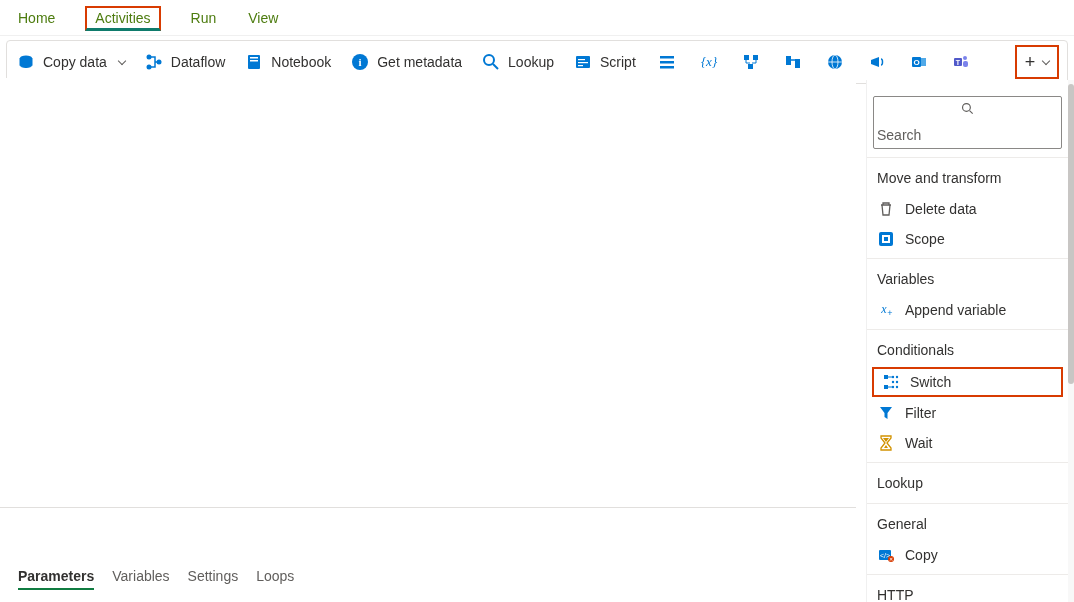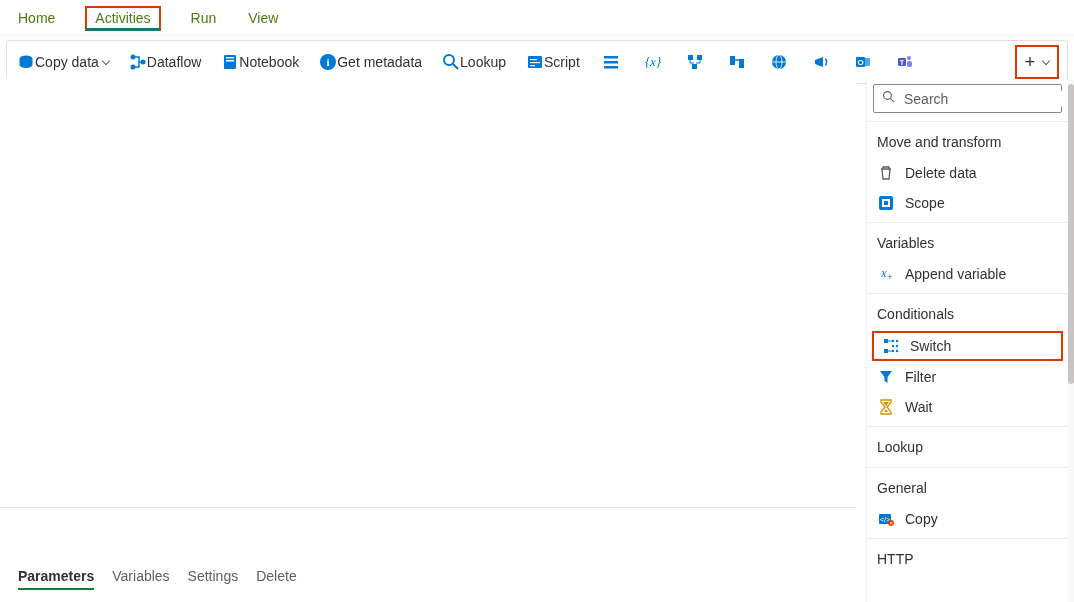--- a/index.html
+++ b/index.html
@@ -40,20 +40,21 @@
     background: #fff;
     border: 1px solid #e1dfdd;
     border-radius: 4px;
     margin: 4px 6px;
     position: relative;
     height: 44px;
   }
   .tool-btn {
     display: flex;
     align-items: center;
+    gap: 8px;
     cursor: pointer;
     font-size: 14px;
     color: #323130;
     white-space: nowrap;
   }
   .tool-btn .icon {
     width: 18px;
     height: 18px;
     display: flex;
     align-items: center;
@@ -156,27 +157,28 @@
     background: #f8f8f8;
   }
   .scrollbar-thumb {
     width: 6px;
     height: 300px;
     background: #c8c6c4;
     border-radius: 3px;
     margin-top: 4px;
   }
   .search-box {
-    margin: 4px 6px 8px;
+    margin: 16px 6px 8px;
     border: 1px solid #8a8886;
     border-radius: 2px;
     display: flex;
     align-items: center;
     padding: 5px 8px;
     gap: 8px;
+    flex-direction: column;
   }
   .search-box input {
     border: none;
     outline: none;
     flex: 1;
     font-size: 14px;
     color: #323130;
   }
   .search-box input::placeholder { color: #605e5c; }
   .panel-section {
@@ -343,21 +345,21 @@
 </div>
 
 <div class="canvas-area">
   <div class="canvas-handle"></div>
 </div>
 
 <div class="bottom-tabs">
   <div class="bottom-tab active">Parameters</div>
   <div class="bottom-tab">Variables</div>
   <div class="bottom-tab">Settings</div>
-  <div class="bottom-tab">Delete</div>
+  <div class="bottom-tab">Loops</div>
 </div>
 
 <div class="activity-panel">
   <div class="search-box">
     <span>
       <svg width="14" height="14" viewBox="0 0 18 18">
           <circle cx="7" cy="7" r="5" fill="none" stroke="#605e5c" stroke-width="1.5"></circle>
           <line x1="11" y1="11" x2="15" y2="15" stroke="#605e5c" stroke-width="1.5"></line>
         </svg>
     </span>

